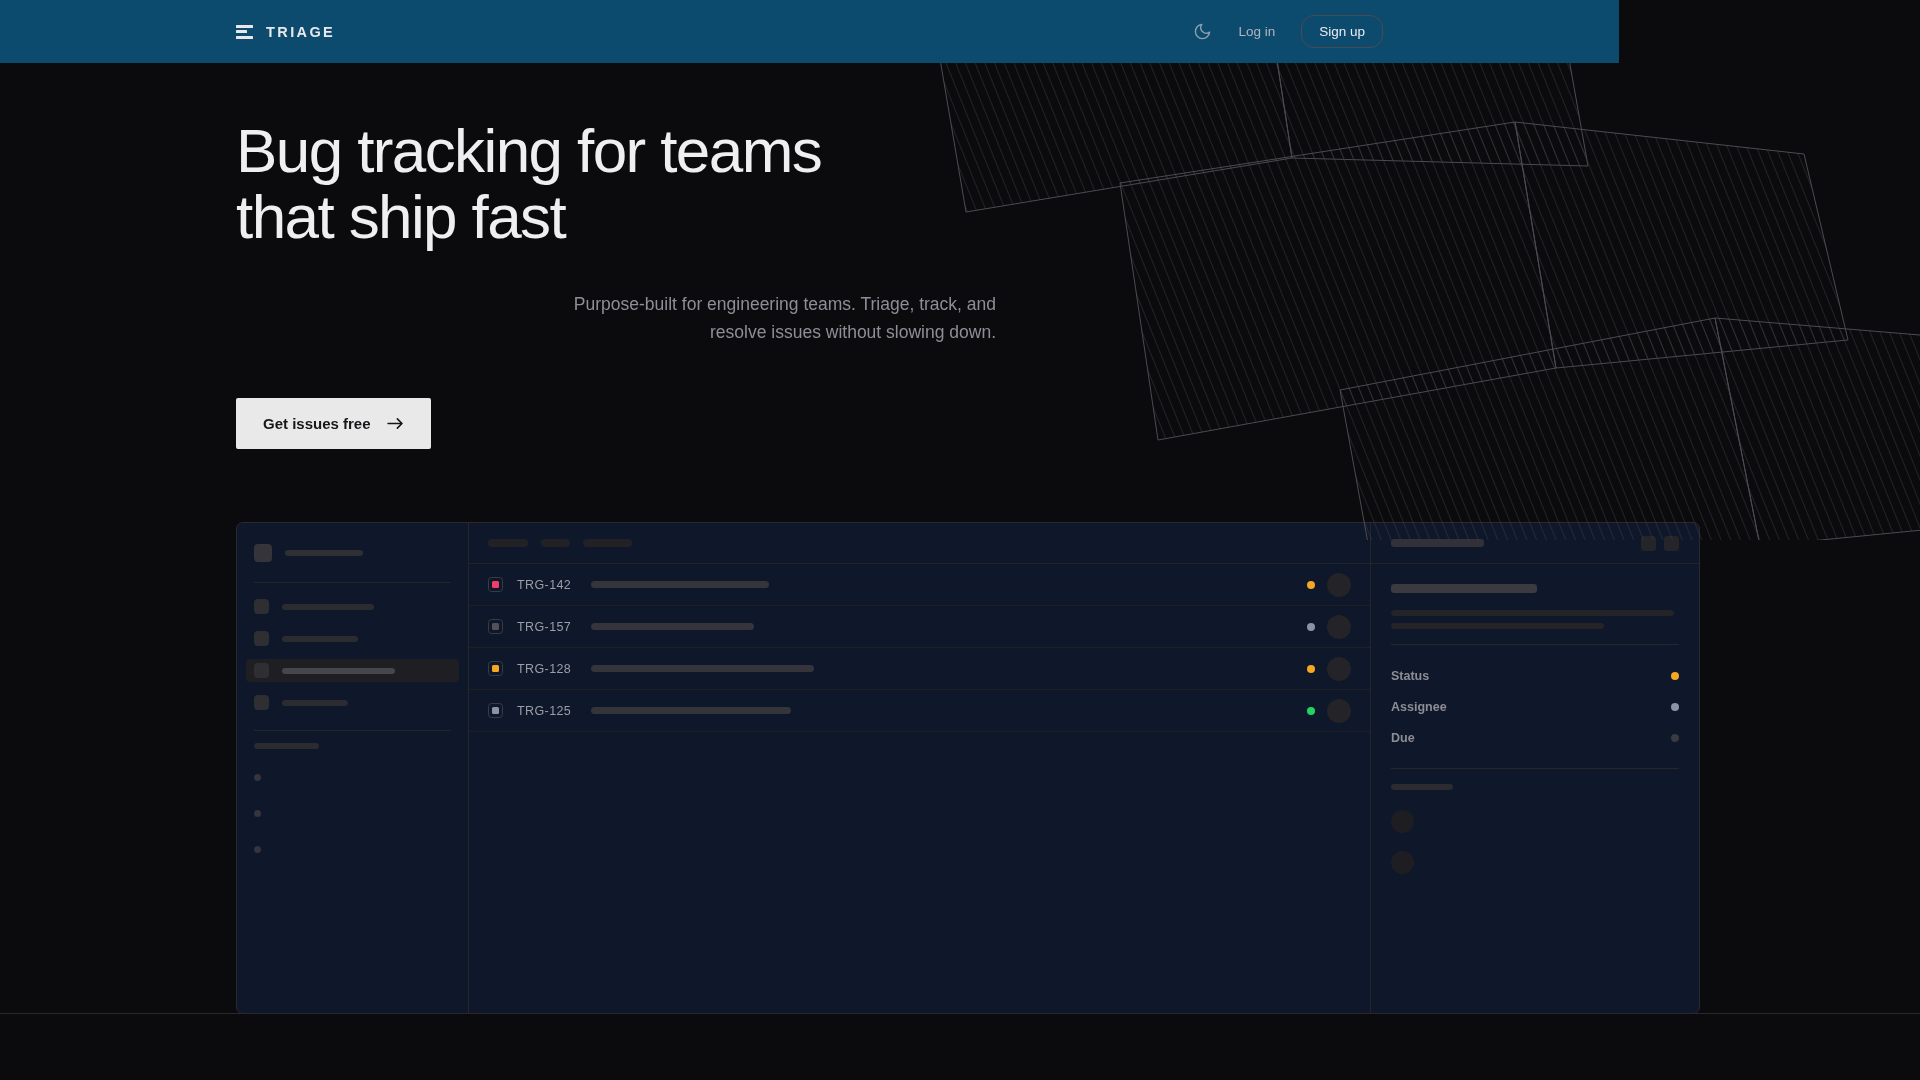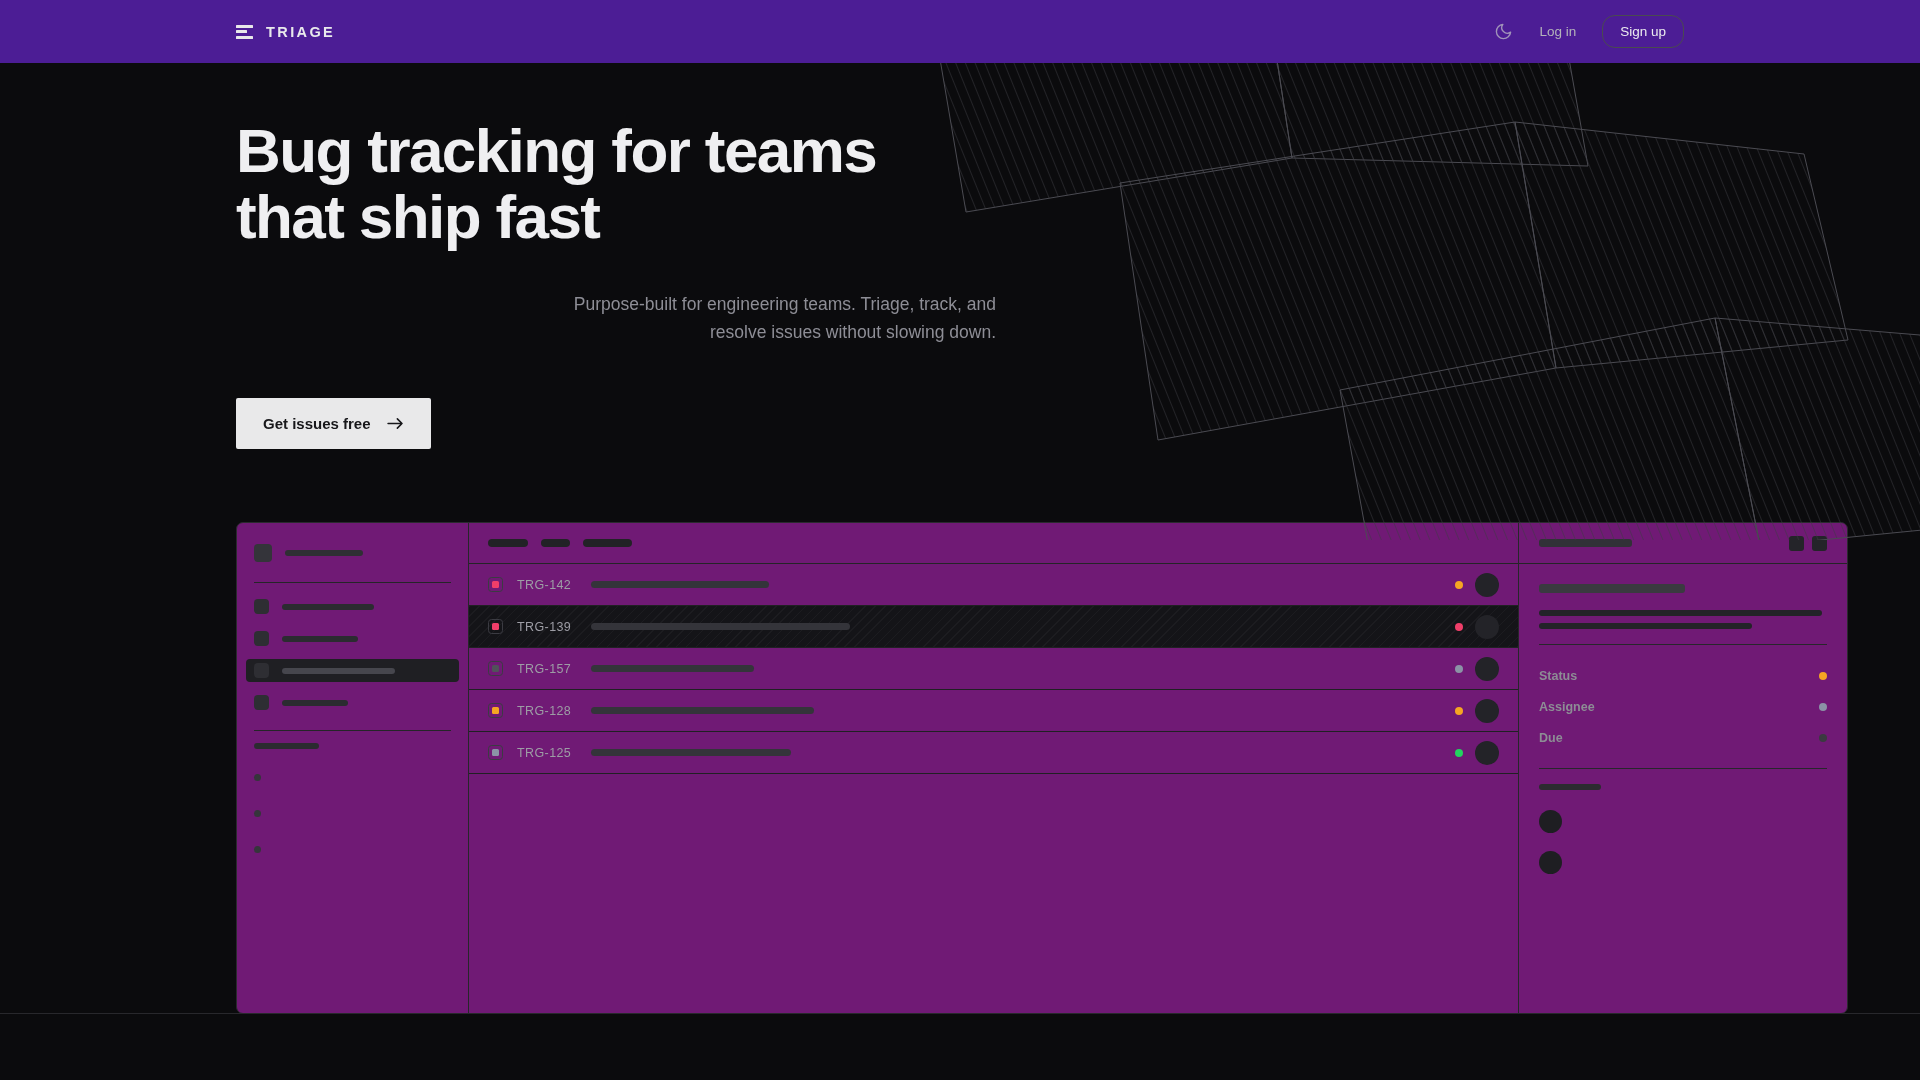--- a/index.html
+++ b/index.html
@@ -6,22 +6,22 @@
   html, body {
     width: 1920px; height: 1080px;
     background: #0b0b0d;
     font-family: "Liberation Sans", sans-serif;
     overflow: hidden;
   }
   .page { position: relative; width: 1920px; height: 1080px; background: #0b0b0d; }
 
   
   .nav {
-    position: absolute; top: 0; left: 0; width: 1920px; height: 63px;
-    background: #4c1d95;
+    position: absolute; top: 0; left: 0; width: 1619px; height: 63px;
+    background: #0c4a6e;
     display: flex; align-items: center;
     z-index: 40;
   }
   .nav-logo { position: absolute; left: 236px; display: flex; align-items: center; gap: 13px; }
   .logo-mark { display: flex; flex-direction: column; gap: 2.5px; width: 17px; }
   .logo-mark i { display: block; height: 3px; background: #e8e8ea; border-radius: .5px; }
   .logo-mark i:nth-child(1) { width: 17px; }
   .logo-mark i:nth-child(2) { width: 11px; }
   .logo-mark i:nth-child(3) { width: 17px; }
   .logo-text {
@@ -34,43 +34,43 @@
   .signup-btn {
     border: 1px solid #4a4a50; color: #ececef; background: transparent;
     font-size: 13.5px; font-family: inherit;
     padding: 8px 17px; border-radius: 13px; cursor: pointer;
   }
 
   
   .hero { position: absolute; left: 236px; top: 118px; width: 760px; z-index: 20; }
   .headline {
     color: #efeff1; font-size: 62px; line-height: 1.07;
-    font-weight: 700; letter-spacing: -1.6px; white-space: pre-line;
+    font-weight: 400; letter-spacing: -1.6px; white-space: pre-line;
   }
   .subhead {
     margin-top: 39px; color: #8e8e96; font-size: 17.5px;
     line-height: 1.62; white-space: pre-line; text-align: right;
   }
   .cta {
     margin-top: 52px; display: inline-flex; align-items: center; gap: 16px;
     background: #e9e9ea; color: #17171a;
     font-size: 15px; font-weight: 600; font-family: inherit;
     padding: 17px 27px; border: none; border-radius: 2px; cursor: pointer;
   }
   .cta svg { display: block; }
 
   
   .decor { position: absolute; right: 0; top: 0; width: 1000px; height: 540px; z-index: 5; pointer-events: none; }
 
   
   .mock {
     position: absolute; left: 236px; top: 522px;
-    width: 1612px; height: 492px;
+    width: 1464px; height: 492px;
     border: 1px solid #2a2a2e; border-radius: 7px;
-    background: #701a75; display: flex; overflow: hidden;
+    background: #0f172a; display: flex; overflow: hidden;
   }
   
   .mock-side { width: 232px; border-right: 1px solid #262629; padding: 17px 17px 0 17px; flex: 0 0 232px; }
   .side-brand { display: flex; align-items: center; gap: 13px; height: 26px; }
   .sq { width: 18px; height: 18px; border-radius: 4px; background: #34343a; flex: none; }
   .bar { height: 6px; border-radius: 3px; background: #2b2b30; }
   .side-rule { height: 1px; background: #252528; margin: 16px 0 12px; }
   .side-item { display: flex; align-items: center; gap: 13px; height: 23px; padding: 0 8px; margin: 0 -8px 9px; border-radius: 4px; cursor: pointer; }
   .side-item.active { background: #1f1f23; }
   .dotq { width: 15px; height: 15px; border-radius: 4px; background: #2e2e33; flex: none; }
@@ -220,31 +220,20 @@
             <span class="chip">
               <i style="background:#ef3e69"></i>
             </span>
             <span class="tid">TRG-142</span>
             <span class="title-bar" style="width:178px"></span>
             <span class="row-right">
               <span class="sdot" style="background:#f5a623"></span>
               <span class="av"></span>
             </span>
           </div>
-          <div class="row hatched">
-            <span class="chip">
-              <i style="background:#ef3e69"></i>
-            </span>
-            <span class="tid">TRG-139</span>
-            <span class="title-bar" style="width:259px"></span>
-            <span class="row-right">
-              <span class="sdot" style="background:#ef3e69"></span>
-              <span class="av"></span>
-            </span>
-          </div>
           <div class="row">
             <span class="chip">
               <i style="background:#51515a"></i>
             </span>
             <span class="tid">TRG-157</span>
             <span class="title-bar" style="width:163px"></span>
             <span class="row-right">
               <span class="sdot" style="background:#8b93a6"></span>
               <span class="av"></span>
             </span>

